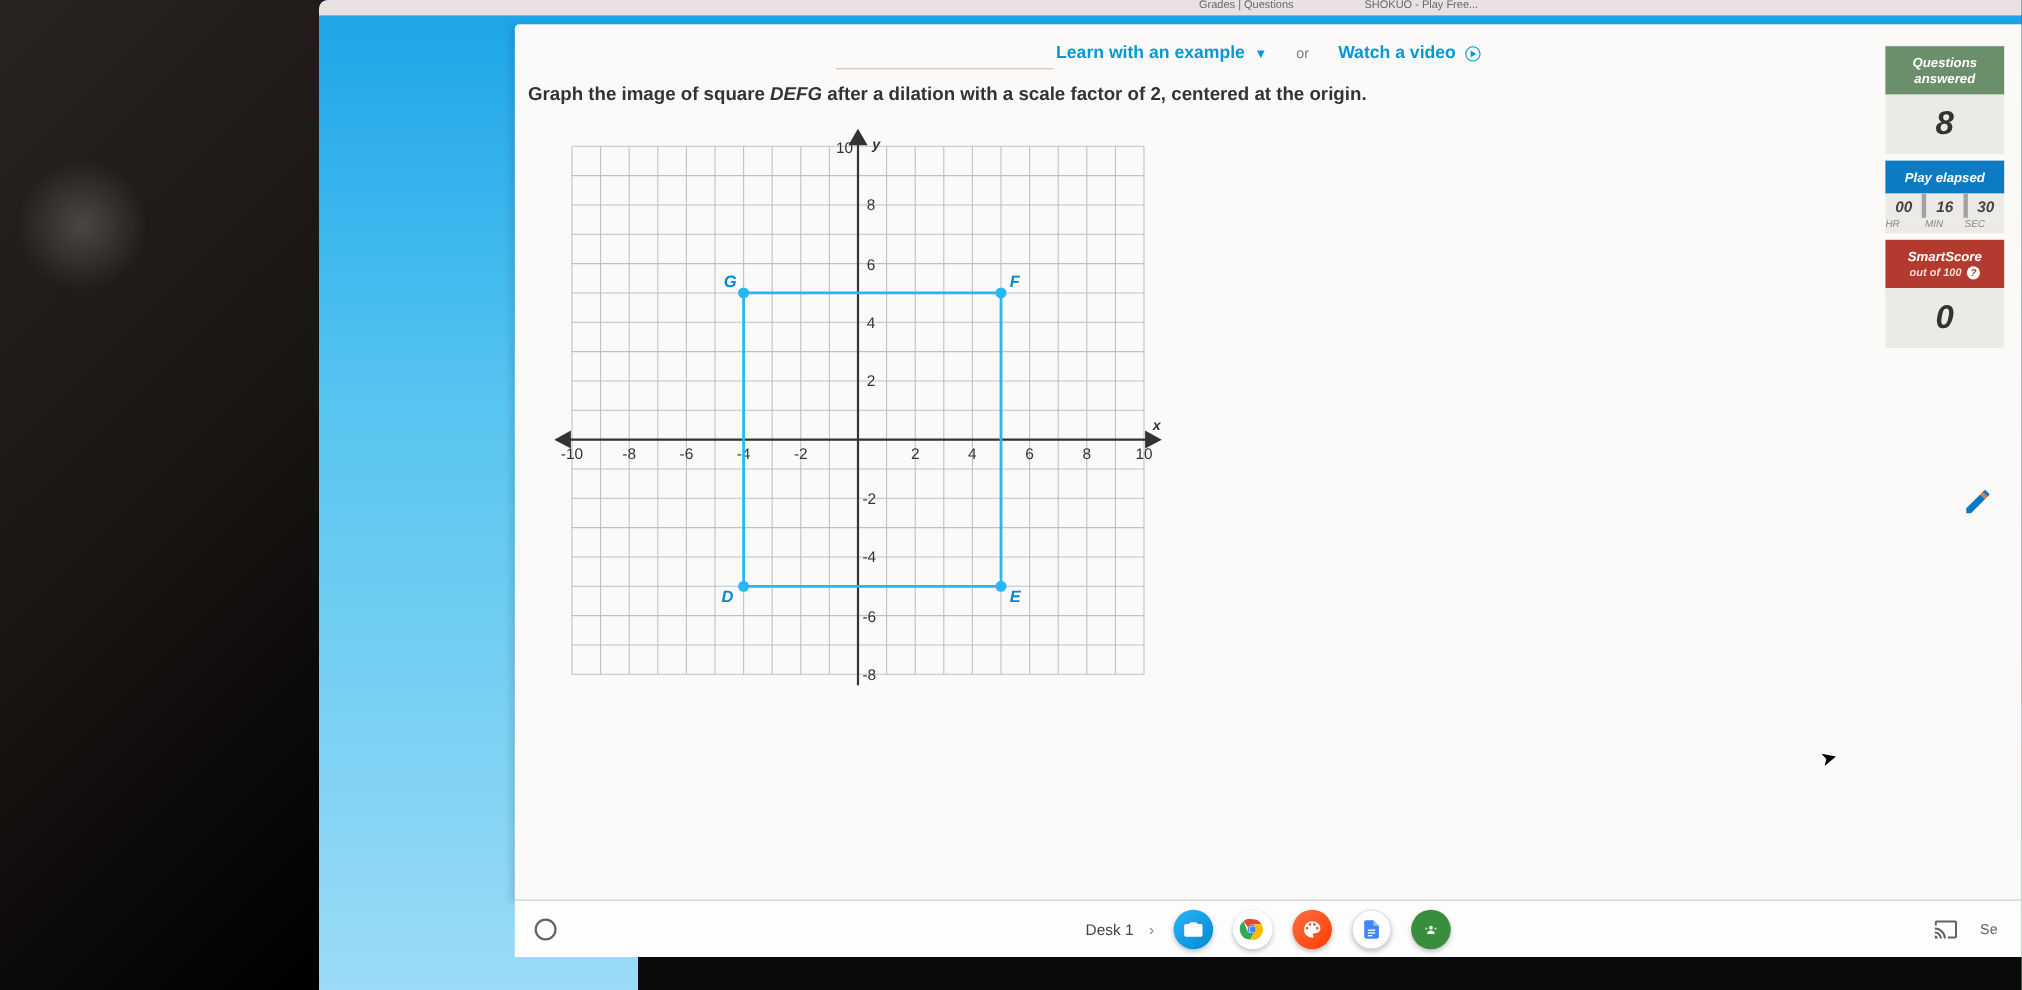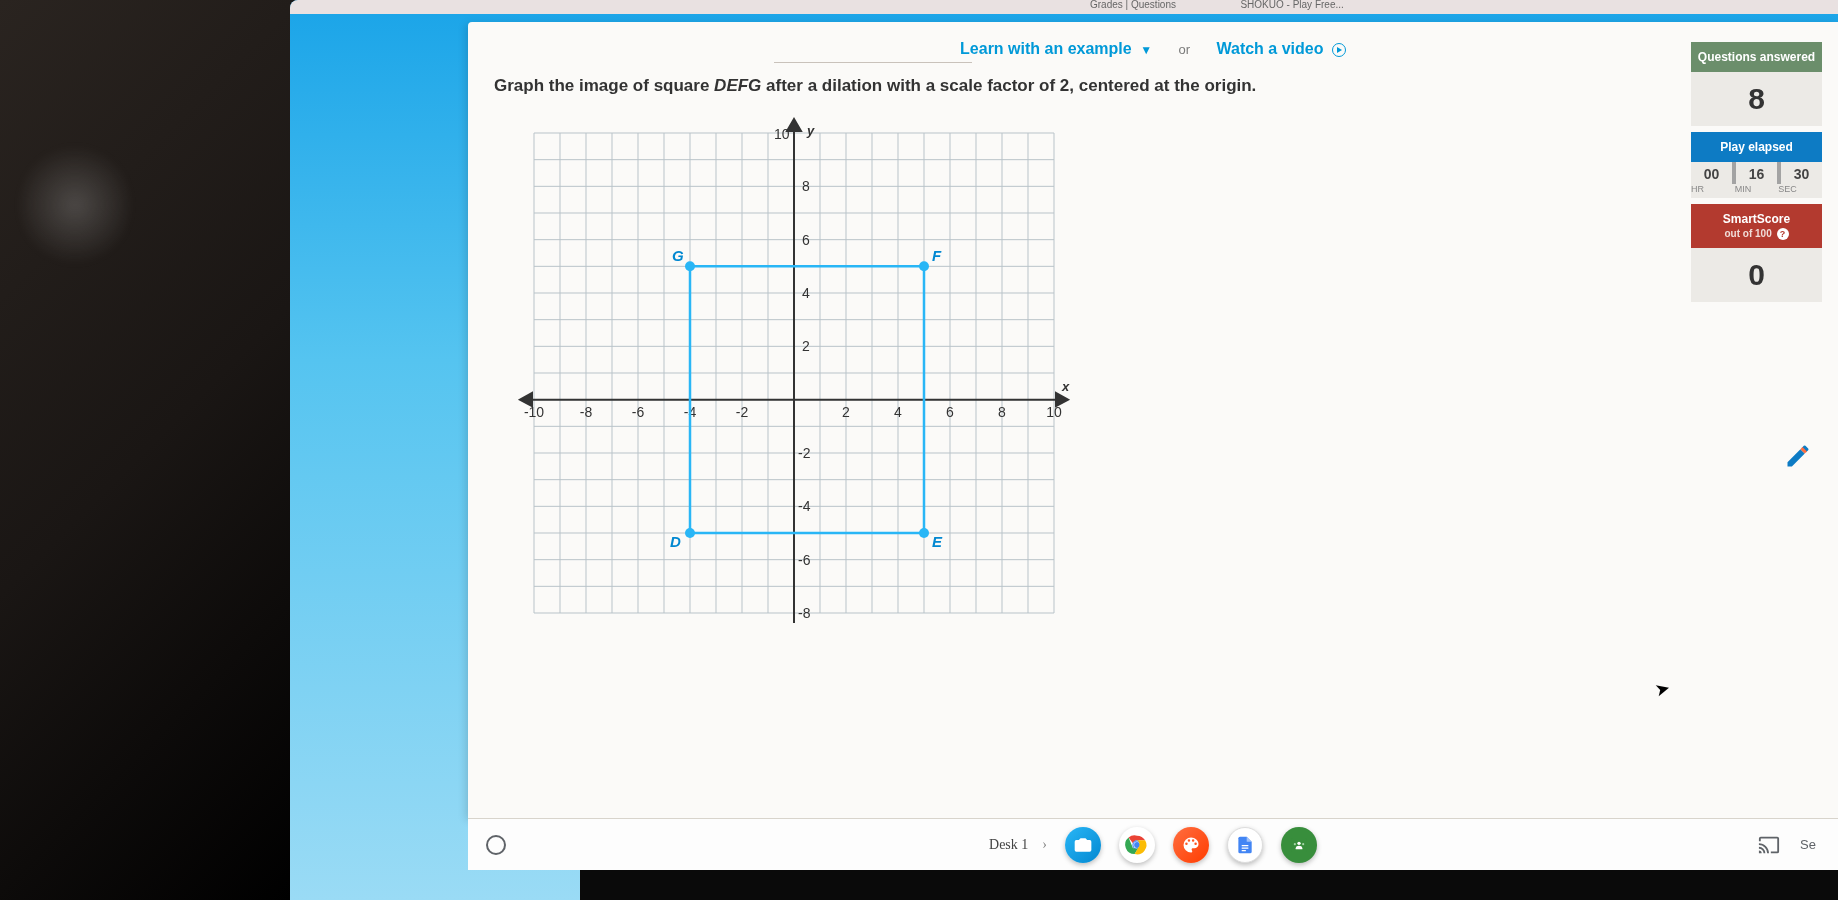--- a/index.html
+++ b/index.html
@@ -9,37 +9,37 @@
   .desk-edge-left { position: absolute; left: 0; top: 0; width: 290px; height: 900px; background: linear-gradient(135deg, #2a2420 0%, #1a1614 50%, #000 100%); }
   .desk-edge-left::before { content: ""; position: absolute; left: 20px; top: 140px; width: 110px; height: 130px; border-radius: 50%; background: radial-gradient(circle, rgba(200,200,200,.25), transparent 70%); filter: blur(4px); }
 
   .screen { position: absolute; left: 290px; top: 0; right: 0; bottom: 0; background: linear-gradient(180deg, #1aa4e8 0%, #55c4f0 40%, #9adbf5 100%); border-radius: 8px 0 0 0; overflow: hidden; }
 
   .browser-bar { position: absolute; left: 0; top: 0; right: 0; height: 14px; background: #e9e1e1; }
 
   .tab-strip { position: absolute; left: 40px; right: 0; top: -6px; height: 20px; }
   .tab-item { display:inline-block; font-size:10px; color:#666; margin-left:60px; }
 
-  .content-card { position: absolute; left: 178px; right: 0; top: 22px; bottom: 82px; background: #fbfaf8; border-radius: 4px 0 0 0; box-shadow: -2px 2px 8px rgba(0,0,0,.15); padding: 18px 26px; }
+  .content-card { position: absolute; left: 178px; right: 0; top: 22px; bottom: 82px; background: #fbfaf8; border-radius: 4px 0 0 0; box-shadow: -2px 2px 8px rgba(0,0,0,.15); padding: 18px 12px; }
 
   .top-links { text-align: center; font-size: 16px; margin-bottom: 10px; }
   .top-links .link { color: #0099d8; font-weight: 600; cursor: pointer; }
   .top-links .or { color: #7a7a7a; font-size: 13px; margin: 0 22px; }
   .chev { display:inline-block; margin-left:4px; color:#0099d8; font-size:12px; vertical-align:middle; }
   .play-icon { display:inline-block; width:14px; height:14px; border:1.5px solid #0099d8; border-radius:50%; position:relative; vertical-align:middle; margin-left:4px; }
   .play-icon::after { content:""; position:absolute; left:4px; top:3px; border-style:solid; border-width:3px 0 3px 5px; border-color:transparent transparent transparent #0099d8; }
   .learn-underline { display:block; width:198px; height:1px; background:#c9c2bb; margin:4px auto 0 280px; }
 
   .question { font-size: 17px; font-weight: 700; color: #333; line-height: 1.5; max-width: 900px; margin-top: 8px; }
   .question .ital { font-style: italic; text-align: right; }
 
   .graph-wrap { position: relative; width: 560px; height: 530px; margin: 14px 0 0 20px; }
   .graph-svg { position: absolute; left: 0; top: 0; }
 
-  .side-panel { position: absolute; right: 16px; top: 20px; width: 131px; }
+  .side-panel { position: absolute; right: 16px; top: 20px; width: 108px; font-style: italic; }
   .panel-box { width: 100%; text-align: center; }
   .hdr { font-size: 12px; font-weight: 700; padding: 8px 4px; color: #fff; }
   .hdr.green { background: #6b8e6b; }
   .hdr.blue { background: #0d7bc4; }
   .hdr.red { background: #b33a2f; }
   .val-big { background: #eceae6; font-size: 30px; font-weight: 800; color: #333; padding: 10px 0; }
   .time-row { display:flex; background:#eceae6; }
   .time-cell { flex:1; text-align:center; padding:4px 0 2px; font-size:14px; font-weight:700; color:#444; border-right:4px solid #a3a3a3; }
   .time-cell:last-child { border-right:none; }
   .time-lab { display:flex; background:#eceae6; margin-bottom:6px; }
@@ -48,21 +48,21 @@
   .qmark { display:inline-block; width:12px; height:12px; background:#fff; color:#b33a2f; border-radius:50%; font-size:9px; font-weight:bold; line-height:12px; vertical-align:middle; margin-left:2px; }
 
   .pencil { position:absolute; right:26px; top:420px; width:28px; height:28px; cursor:pointer; }
   .pencil svg { width:100%; height:100%; }
 
   .cursor-arrow { position:absolute; right:168px; bottom:118px; font-size:18px; color:#000; transform:rotate(-15deg); }
 
   .taskbar { position:absolute; left:178px; right:0; bottom:30px; height:52px; background:#fdfdfd; border-top:1px solid #d8d4cc; display:flex; align-items:center; }
   .task-circle { width:20px; height:20px; border:2px solid #5f6368; border-radius:50%; margin-left:18px; cursor:pointer; }
   .task-center { position:absolute; left:50%; transform:translateX(-50%); display:flex; align-items:center; gap:18px; }
-  .desk-switch { display:flex; align-items:center; gap:14px; font-size:14px; color:#444; cursor:pointer;font-family:Liberation Serif, serif; }
+  .desk-switch { display:flex; align-items:center; gap:14px; font-size:14px; color:#444; cursor:pointer; }
   .desk-switch .arr { color:#888; font-size:14px; }
   .tb-icon { width:36px; height:36px; border-radius:50%; display:flex; align-items:center; justify-content:center; cursor:pointer; box-shadow:0 2px 5px rgba(0,0,0,.25); }
   .tb-camera { background:linear-gradient(135deg,#29b6f6,#0288d1); }
   .tb-chrome { background:#fff; }
   .tb-palette { background:linear-gradient(135deg,#ff6e40,#ff3d00); }
   .tb-doc { background:#fff; border:1px solid #ddd; }
   .tb-class { background:#388e3c; }
   .tb-right { position:absolute; right:22px; display:flex; align-items:center; gap:20px;justify-content:space-between; }
   .tb-mini { width:22px; height:22px; color:#5f6368; cursor:pointer; }
 

